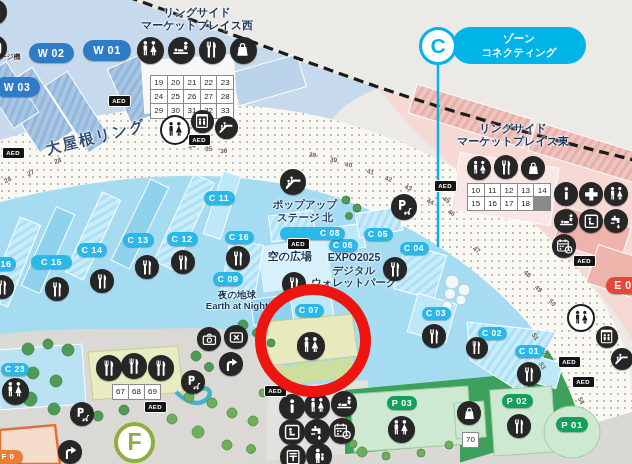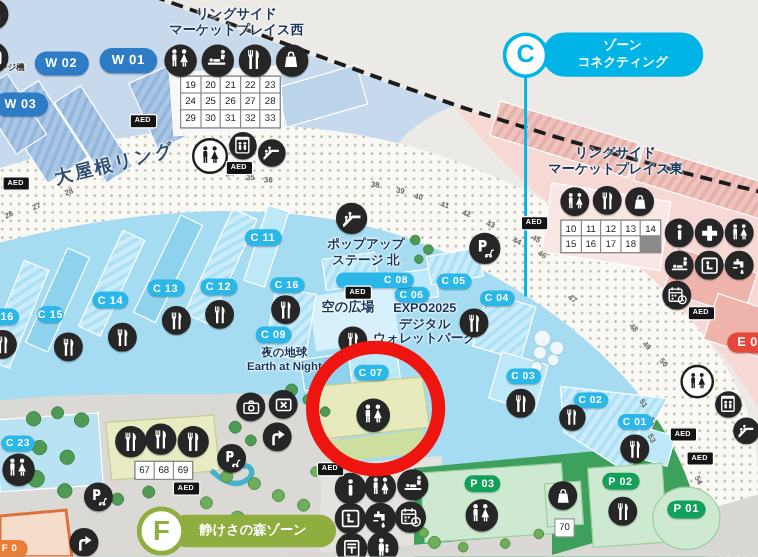--- a/index.html
+++ b/index.html
@@ -272,21 +272,20 @@
     </defs>
   </svg>
 
   <div id="overlay">
     <div class="badge-circle" style="left:419px;top:27px;width:38px;height:38px;border:3.5px solid #00b4e8;color:#00b4e8;font-size:21px;">C</div>
     <div class="badge-pill" style="left:452px;top:27px;width:134px;height:37px;background:#00b4e8;font-size:10.5px;display:flex;flex-direction:column;justify-content:center;line-height:1.25;">
       <span>ゾーン</span>
       <span>コネクティング</span>
     </div>
     <div class="badge-circle" style="left:114px;top:422px;width:41px;height:41px;border:4px solid #8fae3f;color:#8fae3f;font-size:23px;">F</div>
-    <div class="badge-pill" style="left:142px;top:429px;width:138px;height:27px;background:#8fae3f;font-size:11px;line-height:27px;">静けさの森ゾーン</div>
   <div class="lbl" style="left: 112px; top: 6px; width: 170px; font-size: 11px; color: rgb(22, 53, 91);">リングサイド
 マーケットプレイス西</div>
       <div class="lbl" style="left: 425.5px; top: 122px; width: 175px; font-size: 11px; color: rgb(22, 53, 91);">リングサイド
 マーケットプレイス東</div>
       <div class="lbl" style="left: 36px; top: 128px; width: 120px; font-size: 15px; color: rgb(45, 77, 110); transform: rotate(-14deg); letter-spacing: 2px;">大屋根リング</div>
       <div class="lbl" style="left: 250px; top: 198px; width: 110px; font-size: 10.5px; color: rgb(22, 53, 91);">ポップアップ
 ステージ 北</div>
       <div class="lbl" style="left: 250px; top: 250px; width: 80px; font-size: 11px; color: rgb(22, 53, 91);">空の広場</div>
       <div class="lbl" style="left: 289px; top: 251px; width: 130px; font-size: 10.5px; color: rgb(22, 53, 91);">EXPO2025
 デジタル
@@ -304,21 +303,21 @@
       <div class="pill c" style="left: 363.5px; top: 227.5px; width: 29px; height: 13px; font-size: 8.5px; line-height: 13px;">C 05</div>
       <div class="pill c" style="left: 328.5px; top: 238.5px; width: 29px; height: 13px; font-size: 8.5px; line-height: 13px;">C 06</div>
       <div class="pill c" style="left: 294.5px; top: 303.5px; width: 29px; height: 13px; font-size: 8.5px; line-height: 13px;">C 07</div>
       <div class="pill c" style="left: 279.5px; top: 226.5px; width: 29px; height: 13px; font-size: 8.5px; line-height: 13px; padding-left: 36px;">C 08</div>
       <div class="pill c" style="left: 213px; top: 272px; width: 30px; height: 14px; font-size: 9px; line-height: 14px;">C 09</div>
       <div class="pill c" style="left: 224.5px; top: 230.5px; width: 29px; height: 13px; font-size: 8.5px; line-height: 13px;">C 16</div>
       <div class="pill c" style="left: 203.5px; top: 191px; width: 31px; height: 14px; font-size: 9px; line-height: 14px;">C 11</div>
       <div class="pill c" style="left: 166.5px; top: 232px; width: 31px; height: 14px; font-size: 9px; line-height: 14px;">C 12</div>
       <div class="pill c" style="left: 122.5px; top: 233px; width: 31px; height: 14px; font-size: 9px; line-height: 14px;">C 13</div>
       <div class="pill c" style="left: 77px; top: 243px; width: 30px; height: 14px; font-size: 9px; line-height: 14px;">C 14</div>
-      <div class="pill c" style="left: 31px; top: 255px; width: 22px; height: 14px; font-size: 9px; line-height: 14px;">C 15</div>
+      <div class="pill c" style="left: 31px; top: 255px; width: 41px; height: 14px; font-size: 9px; line-height: 14px;">C 15</div>
       <div class="pill c" style="left: -14px; top: 257px; width: 30px; height: 14px; font-size: 9px; line-height: 14px;">C 16</div>
       <div class="pill c" style="left: 1px; top: 362.5px; width: 28px; height: 13px; font-size: 8.5px; line-height: 13px;">C 23</div>
       <div class="pill p" style="left: 387px; top: 396px; width: 30px; height: 14px; font-size: 9px; line-height: 14px;">P 03</div>
       <div class="pill p" style="left: 501.5px; top: 394px; width: 31px; height: 14px; font-size: 9px; line-height: 14px;">P 02</div>
       <div class="pill p" style="left: 556px; top: 416.5px; width: 32px; height: 15px; font-size: 9.5px; line-height: 15px;">P 01</div>
       <div class="pill e" style="left: 606px; top: 276.5px; width: 34px; height: 17px; font-size: 10.5px; line-height: 17px;">E 0</div>
       <div class="pill f" style="left: -7px; top: 450px; width: 30px; height: 14px; font-size: 8px; line-height: 14px;">F 0</div>
       <div class="ic dark" style="left: 136.5px; top: 36.5px; width: 27px; height: 27px;">
         <svg viewBox="0 0 24 24">
           <use href="#g-wc"></use>
@@ -607,21 +606,21 @@
       <div class="aed" style="left: 107.5px; top: 95px;">AED</div>
       <div class="aed" style="left: 1.5px; top: 147px;">AED</div>
       <div class="aed" style="left: 187.5px; top: 134px;">AED</div>
       <div class="aed" style="left: 286.5px; top: 238px;">AED</div>
       <div class="aed" style="left: 433.5px; top: 180px;">AED</div>
       <div class="aed" style="left: 572.5px; top: 255px;">AED</div>
       <div class="aed" style="left: 557.5px; top: 356px;">AED</div>
       <div class="aed" style="left: 571.5px; top: 376px;">AED</div>
       <div class="aed" style="left: 143.5px; top: 401px;">AED</div>
       <div class="aed" style="left: 263.5px; top: 385px;">AED</div>
-      <div class="grid" style="left: 150px; top: 63px; grid-template-columns: repeat(5, 15.6px); grid-auto-rows: 13.2px;">
+      <div class="grid" style="left: 150px; top: 75px; grid-template-columns: repeat(5, 15.6px); grid-auto-rows: 13.2px;">
         <div class="cell">19</div>
         <div class="cell">20</div>
         <div class="cell">21</div>
         <div class="cell">22</div>
         <div class="cell">23</div>
         <div class="cell">24</div>
         <div class="cell">25</div>
         <div class="cell">26</div>
         <div class="cell">27</div>
         <div class="cell">28</div>

